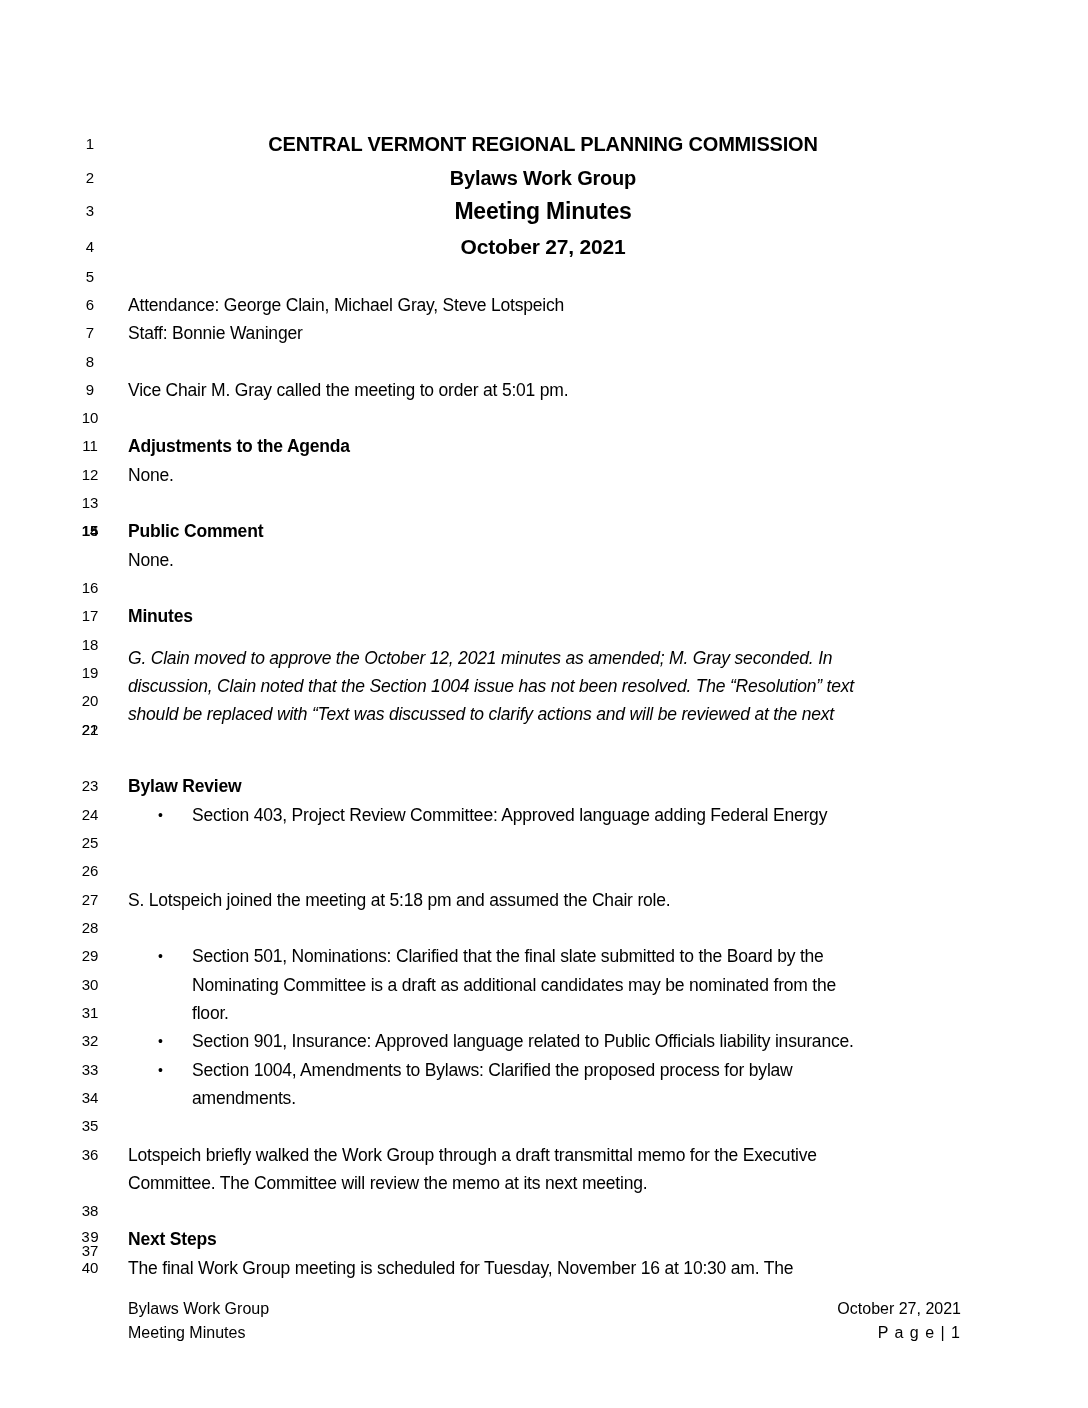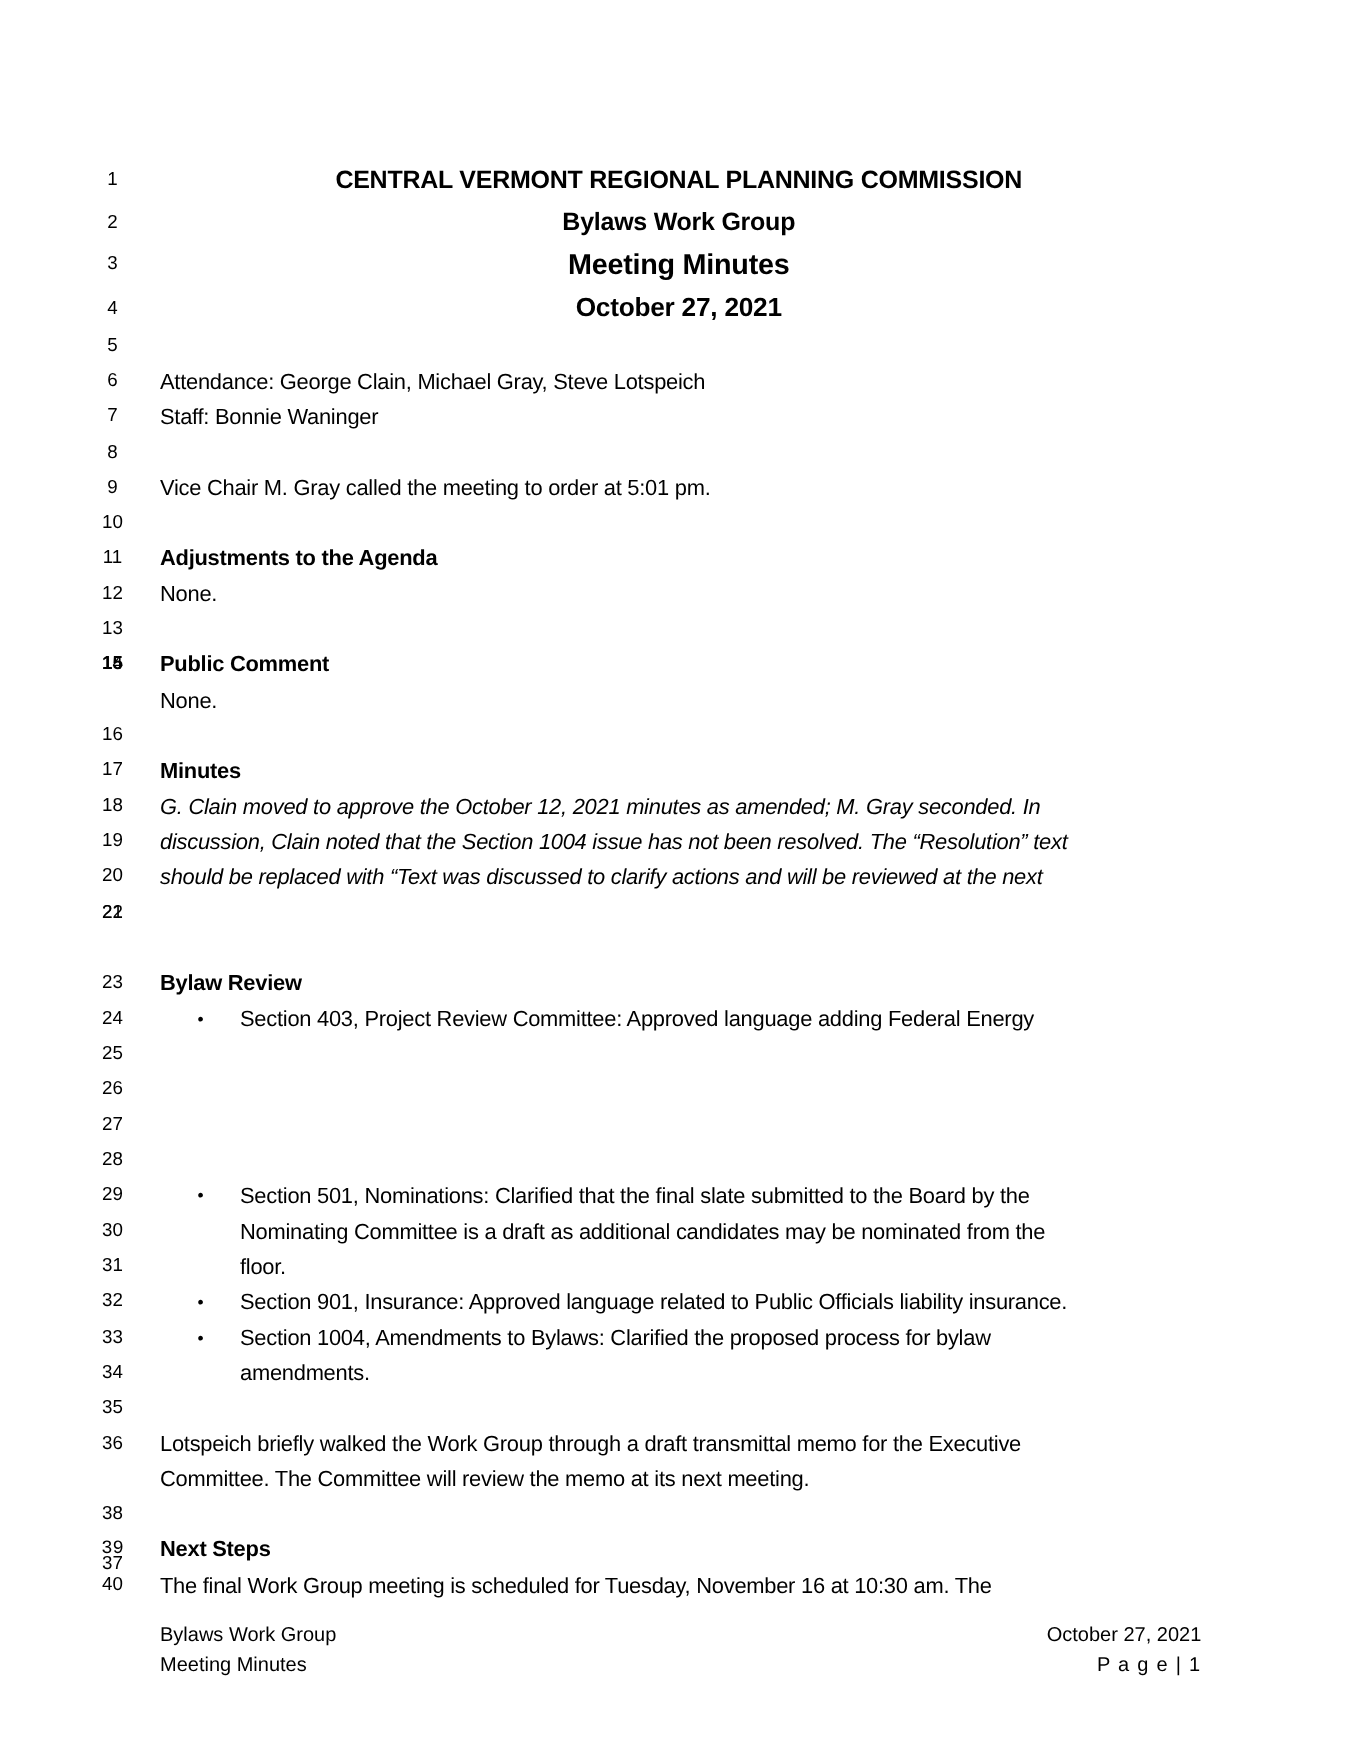--- a/index.html
+++ b/index.html
@@ -8,21 +8,21 @@
     .page { position: absolute; left: 0; top: 0; width: 1088px; height: 1408px; background: #fff; }
     .line { position: absolute; left: 0; width: 1088px; height: 28px; }
     .ln { position: absolute; left: 78px; width: 24px; text-align: center; font-size: 15px; line-height: 28px; }
     .txt { position: absolute; left: 128px; font-size: 17.5px; line-height: 28px; white-space: nowrap; letter-spacing: -0.2px; }
     .center { left: 128px; width: 830px; text-align: center; font-weight: bold; }
     .h1 { font-size: 20px; }
     .h2 { font-size: 20px; }
     .h3 { font-size: 23px; }
     .h4 { font-size: 21px; }
     .bold { font-weight: bold; }
-    .ital { font-style: italic; }
+    .ital { font-style: italic; margin-top: 13px; }
     .bullet { position: absolute; left: 158px; font-size: 14px; line-height: 28px; }
     .indent { left: 192px; }
     .footer { position: absolute; font-size: 16px; line-height: 24px; }
     .f-left { left: 128px; }
     .f-right { right: 127px; text-align: right; }
   </style>
 </head>
 <body>
 
 <div class="page">
@@ -201,20 +201,23 @@
     </div>
 
   <div class="line" style="top:772px">
       <span class="txt bold">Bylaw Review</span>
     </div>
   <div class="line" style="top:801px">
     <span class="bullet">•</span>
     <span class="txt indent">Section 403, Project Review Committee:  Approved language adding Federal Energy</span>
   </div>
 
+  <div class="line" style="top:886px">
+      <span class="txt">S. Lotspeich joined the meeting at 5:18 pm and assumed the Chair role.</span>
+    </div>
 
   <div class="line" style="top:942px">
     <span class="bullet">•</span>
     <span class="txt indent">Section 501, Nominations:  Clarified that the final slate submitted to the Board by the</span>
   </div>
   <div class="line" style="top:971px">
       <span class="txt indent">Nominating Committee is a draft as additional candidates may be nominated from the</span>
     </div>
   <div class="line" style="top:999px">
       <span class="txt indent">floor.</span>

